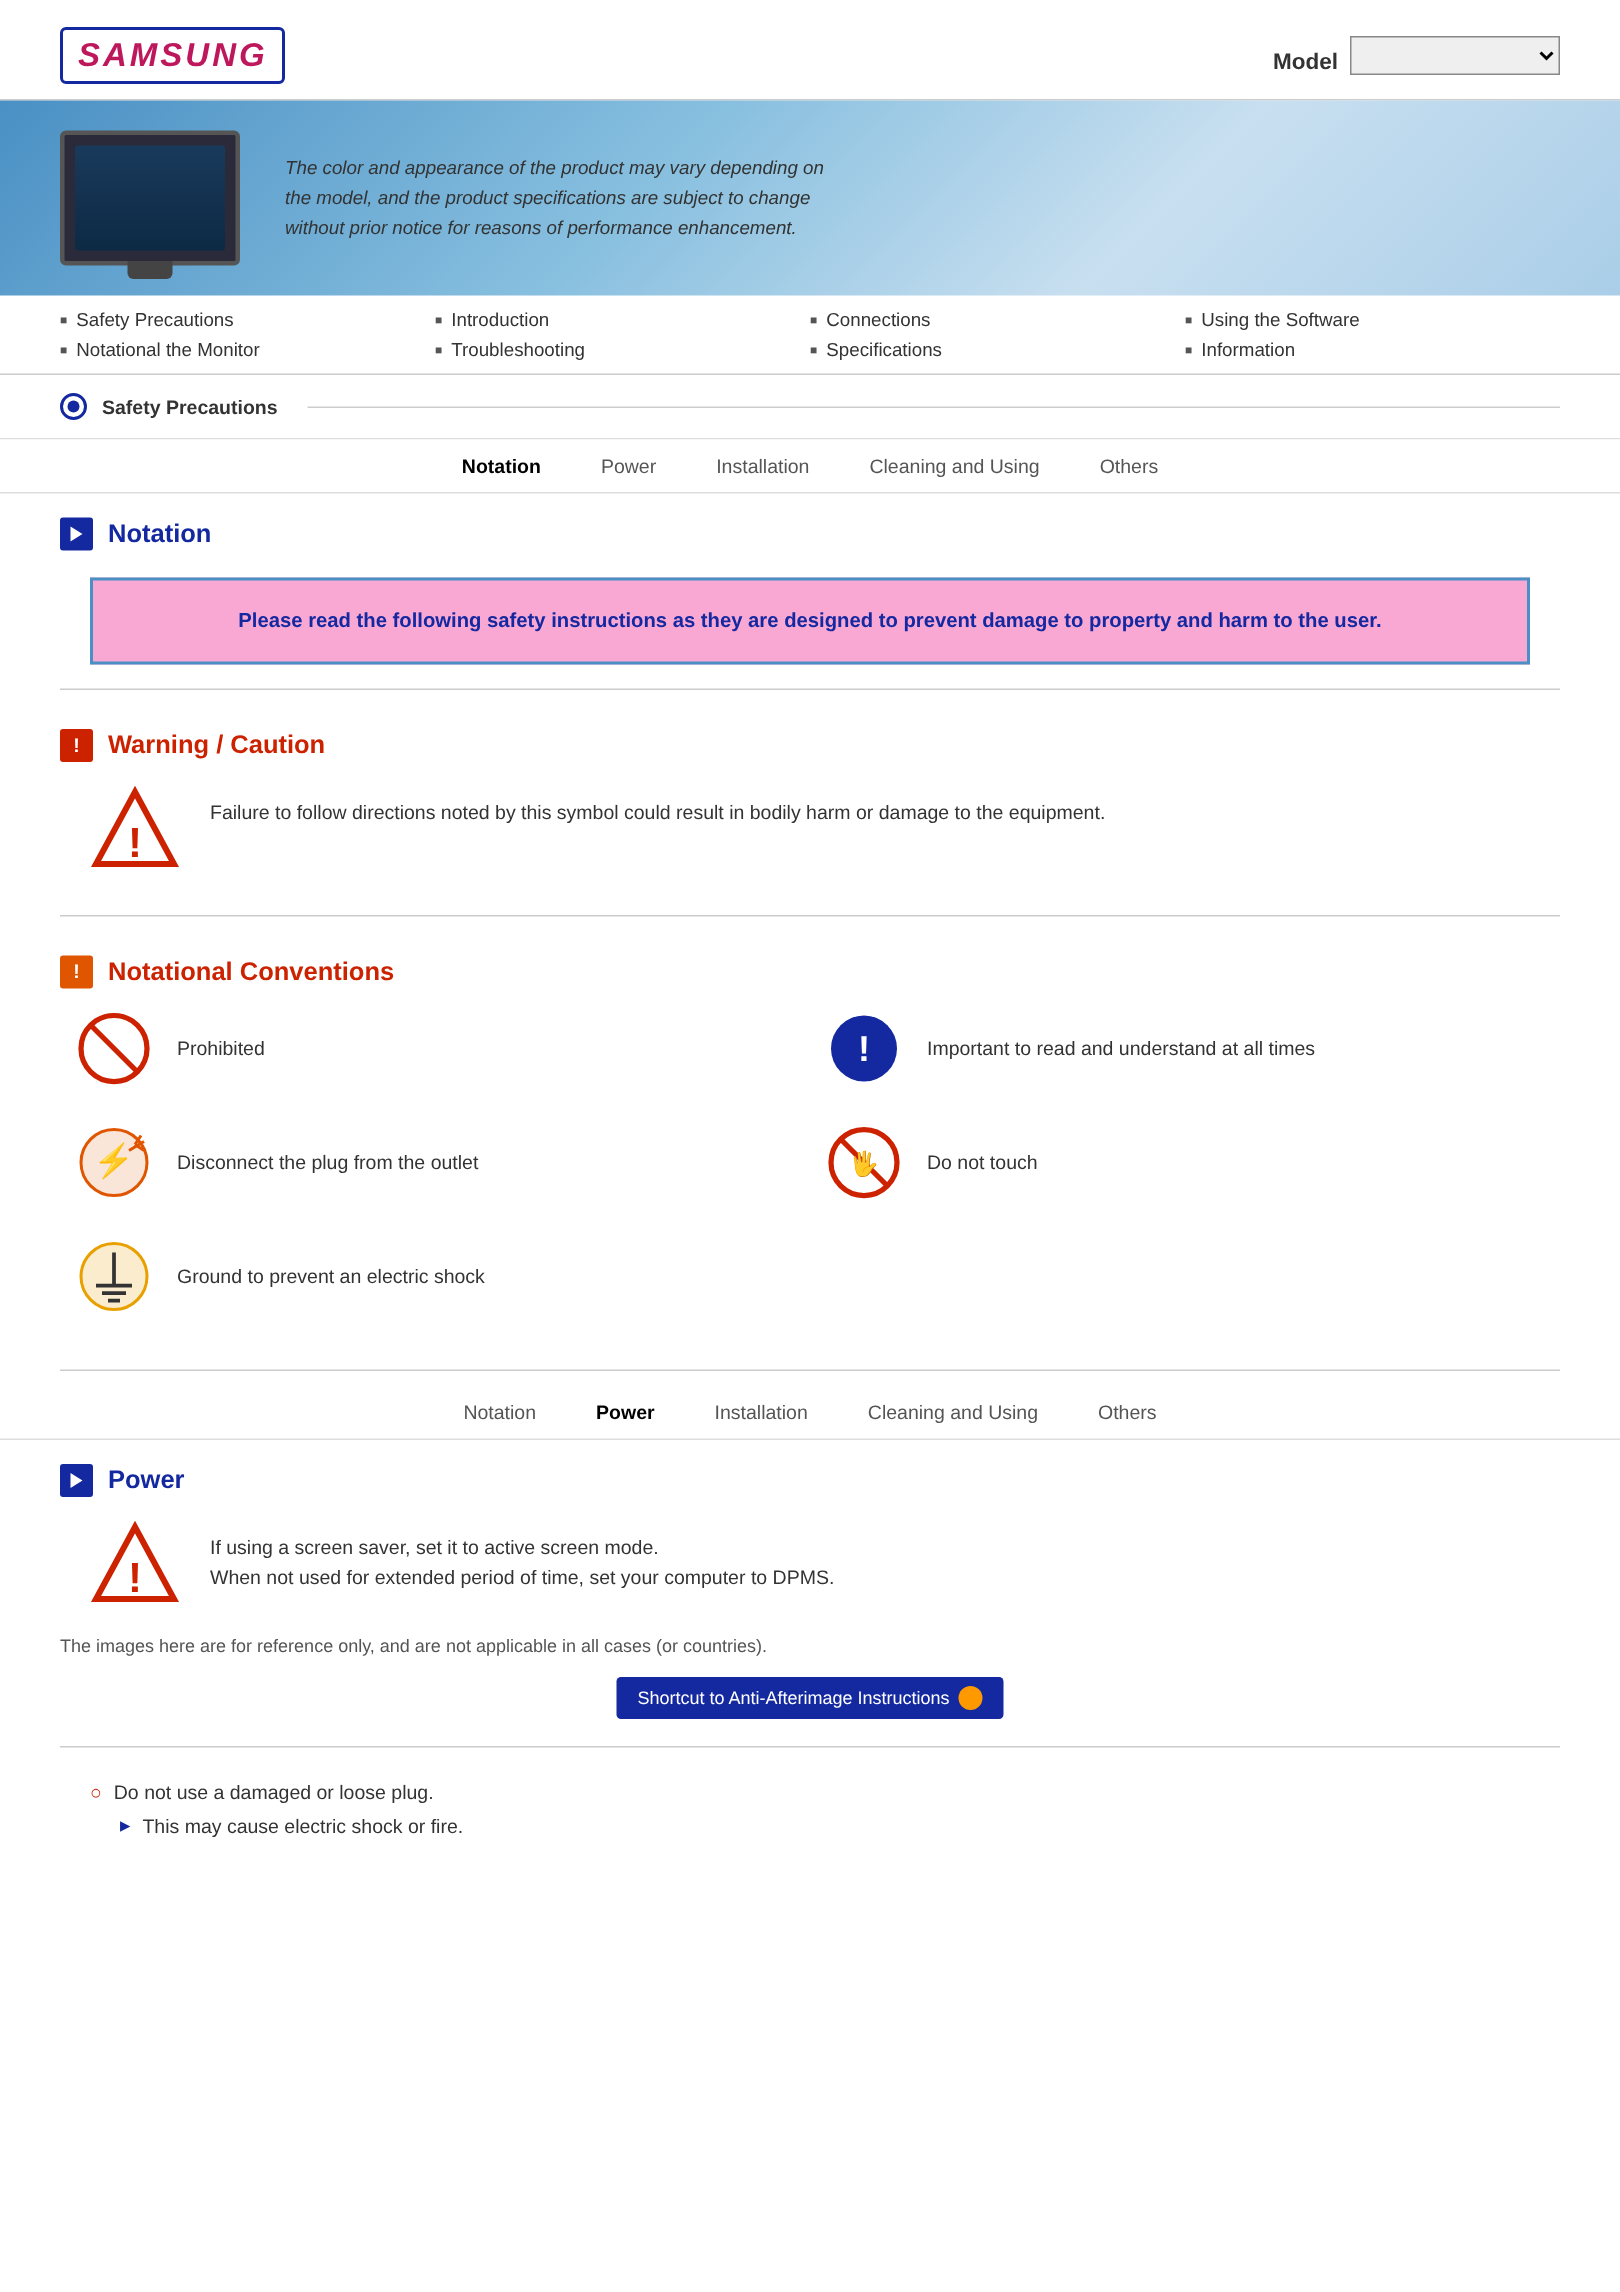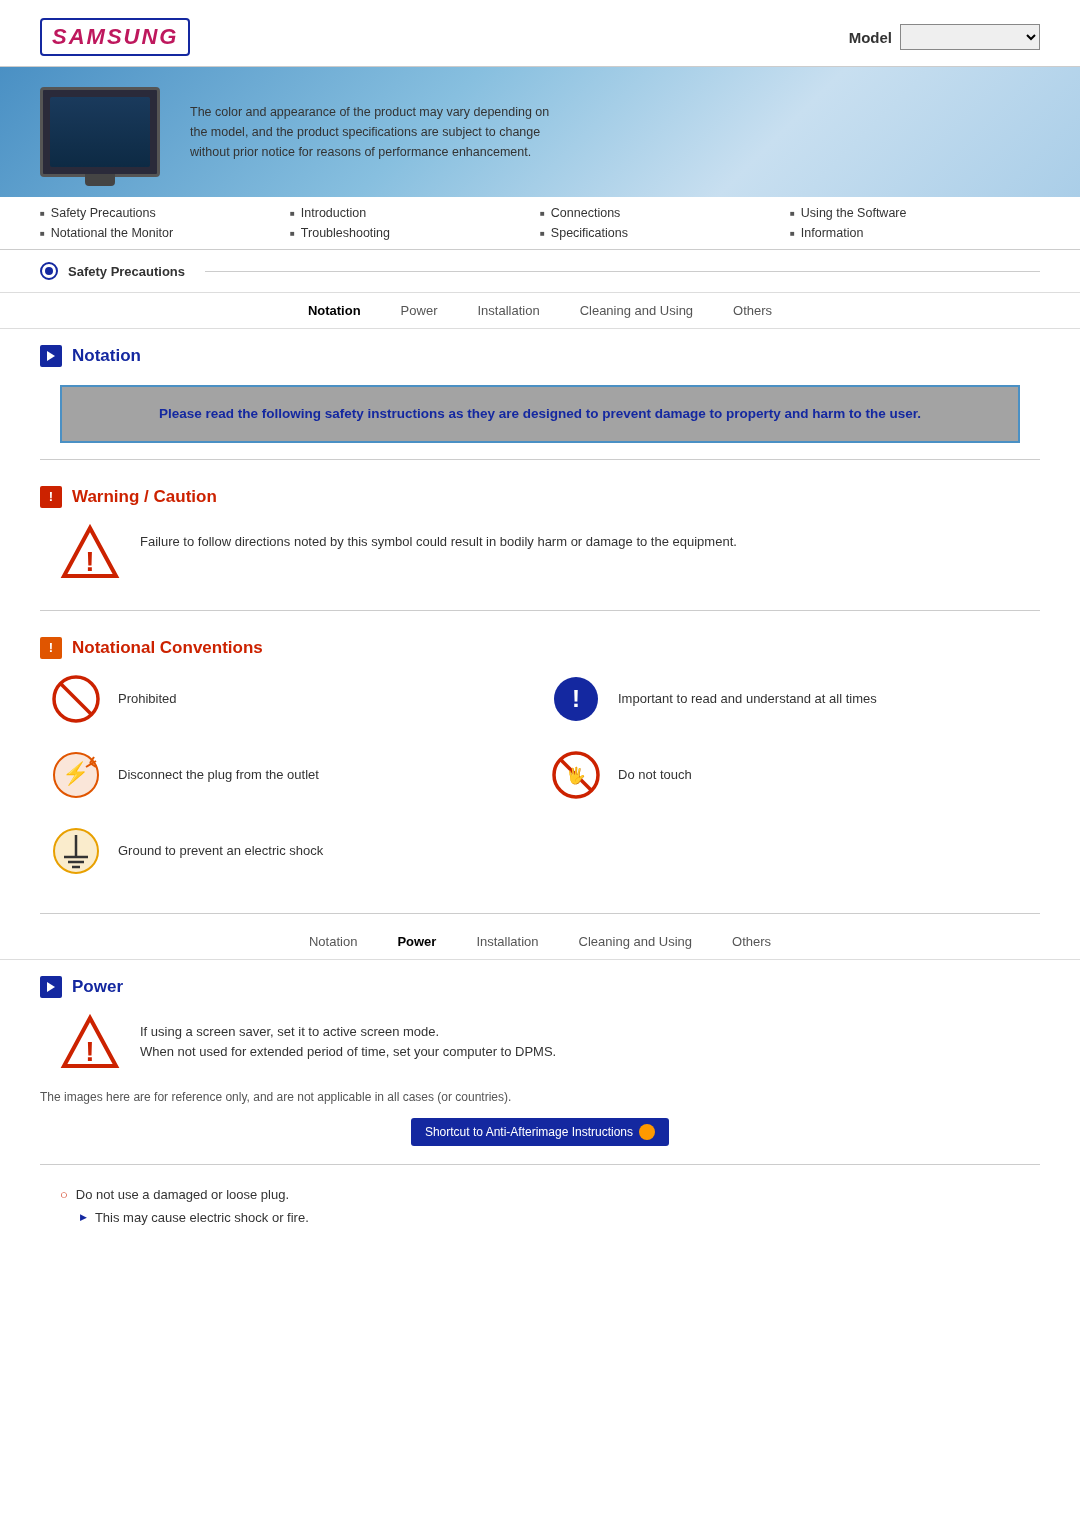--- a/index.html
+++ b/index.html
@@ -1,26 +1,26 @@
 <!DOCTYPE html>
 <html><head>
   <meta charset="utf-8">
   <style>
     * { margin: 0; padding: 0; box-sizing: border-box; }
     body { font-family: Arial, sans-serif; font-size: 13px; background: #fff; color: #333; width: 1080px; }
 
     
     .header { display: flex; align-items: center; justify-content: space-between; padding: 18px 40px 10px 40px; border-bottom: 1px solid #ccc; }
     .samsung-logo { font-family: 'Arial Black', sans-serif; font-size: 22px; font-weight: 900; color: #be185d; letter-spacing: 2px; font-style: italic; border: 2px solid #1428A0; padding: 4px 10px; border-radius: 4px; }
-    .model-area { display: flex; align-items: center; gap: 8px; }
+    .model-area { display: flex; align-items: flex-end; gap: 8px; }
     .model-label { font-size: 15px; font-weight: bold; }
     .model-select { width: 140px; height: 26px; border: 1px solid #888; font-size: 13px; }
 
     
-    .hero-banner { background: linear-gradient(135deg, #4a90c4 0%, #87bfdf 40%, #c8dff0 70%, #aacee8 100%); padding: 20px 40px; display: flex; align-items: center; gap: 30px; min-height: 110px; position: relative; overflow: hidden; }
+    .hero-banner { background: linear-gradient(135deg, #4a90c4 0%, #87bfdf 40%, #c8dff0 70%, #aacee8 100%); padding: 20px 40px; display: flex; align-items: center; gap: 30px; min-height: 110px; position: relative; overflow: hidden; font-style: italic; }
     .hero-monitor { width: 120px; height: 90px; background: #2a2a3a; border: 3px solid #555; border-radius: 4px; display: flex; align-items: center; justify-content: center; position: relative; flex-shrink: 0; }
     .hero-monitor::after { content: ''; position: absolute; bottom: -12px; left: 50%; transform: translateX(-50%); width: 30px; height: 12px; background: #444; border-radius: 0 0 4px 4px; }
     .hero-screen { width: 100px; height: 70px; background: linear-gradient(180deg, #1a3a5c 0%, #0d2a44 100%); border-radius: 2px; }
     .hero-text { font-size: 12.5px; color: #333; line-height: 1.6; max-width: 380px; }
 
     
     .nav-menu { display: grid; grid-template-columns: 1fr 1fr 1fr 1fr; border-bottom: 1px solid #ccc; padding: 6px 40px; gap: 0; }
     .nav-item { font-size: 12.5px; padding: 3px 0; display: flex; align-items: center; gap: 6px; cursor: pointer; color: #333; }
     .nav-item::before { content: '■'; font-size: 8px; color: #555; }
 
@@ -37,21 +37,21 @@
 
     
     .section-title { display: flex; align-items: center; gap: 10px; padding: 16px 40px 8px 40px; }
     .section-title-icon { width: 22px; height: 22px; background: #1428A0; border-radius: 2px; display: flex; align-items: center; justify-content: center; color: white; font-size: 10px; flex-shrink: 0; }
     .section-title-icon.red { background: #cc2200; }
     .section-title-icon.orange { background: #e05500; }
     .section-title-text { font-size: 17px; font-weight: bold; color: #1428A0; }
     .section-title-text.red { color: #cc2200; }
 
     
-    .info-box { margin: 10px 60px 16px 60px; border: 2px solid #4a90c4; padding: 16px 20px; text-align: center; background: #a3a3a3; }
+    .info-box { margin: 10px 60px 16px 60px; border: 2px solid #4a90c4; padding: 16px 20px; text-align: center; background: #f9a8d4; }
     .info-box-text { font-size: 13.5px; color: #1428A0; font-weight: bold; line-height: 1.6; }
 
     
     .warning-row { display: flex; align-items: flex-start; gap: 20px; padding: 8px 60px 16px 60px; }
     .warning-icon-large { width: 60px; height: 60px; flex-shrink: 0; }
     .warning-icon-large svg { width: 60px; height: 60px; }
     .warning-text { font-size: 13px; line-height: 1.6; color: #333; padding-top: 8px; }
     .convention-grid { display: grid; grid-template-columns: 1fr 1fr; gap: 12px 0; padding: 8px 20px; }
     .convention-item { display: flex; align-items: center; gap: 16px; padding: 6px 10px; }
     .conv-icon { width: 52px; height: 52px; flex-shrink: 0; }

